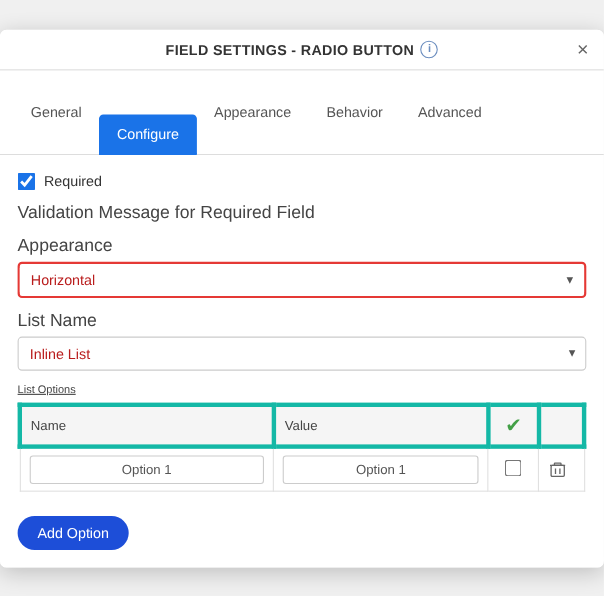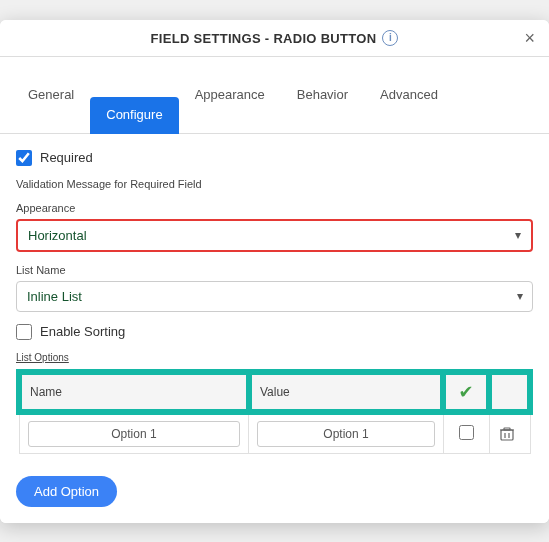--- a/index.html
+++ b/index.html
@@ -101,21 +101,21 @@
       width: 16px;
       height: 16px;
       accent-color: #1a73e8;
       cursor: pointer;
     }
     .checkbox-label {
       font-size: 13px;
       color: #333;
     }
     .field-label {
-      font-size: 11px;
+      font-size: 16px;
       color: #444;
       margin-bottom: 5px;
     }
     .text-input {
       width: 100%;
       padding: 7px 10px;
       border: 1px solid #ccc;
       border-radius: 4px;
       font-size: 13px;
       color: #555;
@@ -127,21 +127,21 @@
     .select-wrapper.highlighted {
       border: 2px solid #e53935;
       border-radius: 4px;
     }
     .select-input {
       width: 100%;
       padding: 7px 24px 7px 10px;
       border: 1px solid #ccc;
       border-radius: 4px;
       font-size: 13px;
-      color: #14532d;
+      color: #b91c1c;
       background: #fff;
       appearance: none;
       -webkit-appearance: none;
       cursor: pointer;
       outline: none;
     }
     .select-wrapper.highlighted .select-input {
       border: none;
     }
     .select-arrow {
@@ -166,21 +166,21 @@
       width: 100%;
       border-collapse: collapse;
     }
     .list-options-table th {
       text-align: left;
       font-size: 12px;
       font-weight: 500;
       color: #444;
       padding: 6px 8px;
       background: #f5f5f5;
-      border: 6px solid #14b8a6;
+      border: 4px solid #14b8a6;
     }
     .list-options-table th.default-col {
       text-align: center;
     }
     .list-options-table td {
       padding: 6px 8px;
       border: 1px solid #e0e0e0;
       background: #fff;
       vertical-align: middle;
     }
@@ -210,21 +210,21 @@
       color: #666;
       font-size: 15px;
       padding: 2px;
       display: flex;
       align-items: center;
       justify-content: center;
     }
     .add-option-btn {
       margin-top: 22px;
       padding: 8px 18px;
-      background: #3b82f6;
+      background: #1d4ed8;
       color: #fff;
       border: none;
       border-radius: 20px;
       font-size: 13px;
       font-weight: 500;
       cursor: pointer;
     }
     .green-check {
       color: #43a047;
       font-size: 18px;
@@ -278,24 +278,20 @@
       <div class="field-label">List Name</div>
       <div class="select-wrapper">
         <select class="select-input">
           <option value="Inline List" selected="">Inline List</option>
           <option value="External List">External List</option>
         </select>
         <span class="select-arrow">▾</span>
       </div>
     </div>
 
-    <div class="checkbox-row">
-      <input type="checkbox" id="sorting-cb" style="">
-      <label for="sorting-cb" class="checkbox-label">Enable Sorting</label>
-    </div>
 
     <div class="list-options-section">
       <div class="list-options-header">List Options</div>
       <table class="list-options-table">
         <thead>
           <tr>
             <th class="col-name">Name</th>
             <th class="col-value">Value</th>
             <th class="col-default default-col">
               <span class="green-check">✔</span>

